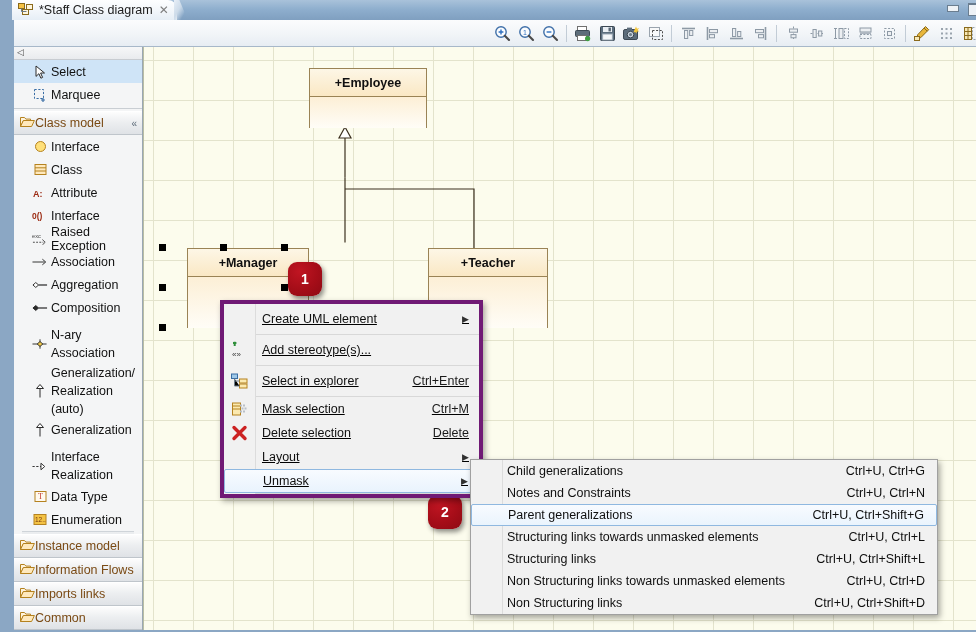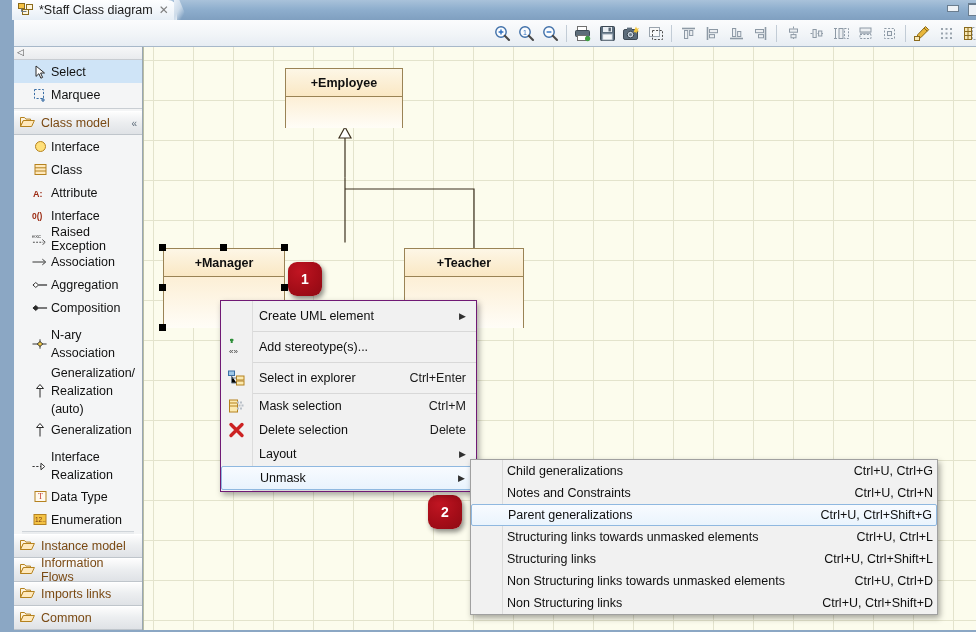--- a/index.html
+++ b/index.html
@@ -72,21 +72,21 @@
     cursor:pointer;font-size:12.5px;color:#111;box-sizing:border-box;
   }
   .pal-item.sel{background:#cfe4f7;}
   .pal-item .ic{width:16px;height:16px;flex:0 0 auto;display:flex;align-items:center;justify-content:center;}
   .pal-item .lb{line-height:14px;}
   .pal-item.two{height:38px;align-items:center;margin-top:6px;}
   .pal-item.three{height:55px;align-items:center;}
   .pal-item.two .lb,.pal-item.three .lb{line-height:18px;}
   .pal-sep{height:1px;background:#c9ced3;margin:2px 0;}
   .pal-cat{
-    height:22px;display:flex;align-items:center;gap:6px;padding:0 6px;
+    height:22px;display:flex;align-items:center;padding:0 6px;
     background:linear-gradient(to bottom,#fdfdfd 0%,#eceef0 48%,#dfe2e6 100%);
     border-top:1px solid #fff;border-bottom:1px solid #bfc5cb;
     font-size:12.5px;color:#7a4a14;cursor:pointer;position:relative;
   }
   .pal-cat .chev{position:absolute;right:7px;color:#5c6a78;font-size:10px;letter-spacing:-2px;}
   .pal-more{
     height:12px;background:linear-gradient(to bottom,#eceef0,#dfe2e6);
     border-top:1px solid #cfd4d9;display:flex;align-items:center;justify-content:center;
     color:#4a4a4a;font-size:8px;cursor:pointer;margin:0 8px;
   }
@@ -101,43 +101,43 @@
     position:absolute;left:0;top:0;width:100%;height:100%;
     background-image:
       linear-gradient(to right,#e3e3cc 1px,transparent 1px),
       linear-gradient(to bottom,#e3e3cc 1px,transparent 1px);
     background-size:40px 40px;
     background-position:9px 13px;
   }
 
   
   .umlbox{position:absolute;border:1px solid #9a8355;box-sizing:border-box;
-          background:linear-gradient(to bottom,#fdf2db 0%,#fbe9c4 35%,#ffffff 100%);}
+          background:linear-gradient(to bottom,#fdf2db 0%,#fbe9c4 35%,#ffffff 100%);margin-left:24px;}
   .uml-title{
     height:28px;line-height:28px;text-align:center;font-size:12.5px;font-weight:bold;
     color:#101010;border-bottom:1px solid #9a8355;box-sizing:border-box;
     background:linear-gradient(to bottom,#fdf6e6 0%,#fae8c4 100%);
   }
   .uml-body{background:linear-gradient(to bottom,#fcefd6 0%,#fffdf7 100%);}
   .handle{position:absolute;width:7px;height:7px;background:#000;}
 
   
   .badge{
     position:absolute;width:34px;height:34px;border-radius:9px;
     background:radial-gradient(circle at 34% 28%,#c01522 0%,#a50d18 55%,#8e0a14 100%);
     color:#fff;font-size:14px;font-weight:bold;
     display:flex;align-items:center;justify-content:center;
     box-shadow:2px 3px 5px rgba(0,0,0,.45);
     z-index:60;
   }
 
   
   .menu{
-    position:absolute;background:#f1f1f1;border:1px solid #701a75;
-    box-shadow:2px 3px 6px rgba(0,0,0,.35);z-index:70;
+    position:absolute;background:#f1f1f1;border:4px solid #701a75;
+    box-shadow:2px 3px 6px rgba(0,0,0,.35);z-index:70;text-decoration:underline;
   }
   .menu .gutter{position:absolute;left:0;top:0;bottom:0;width:31px;
     background:#f1f1f1;border-right:1px solid #dcdcdc;}
   .mi{
     position:relative;height:24px;display:flex;align-items:center;
     padding-left:38px;padding-right:10px;font-size:12.5px;color:#0f0f0f;
     cursor:pointer;box-sizing:border-box;
   }
   .mi.tall{height:30px;}
   .mi .mlabel{white-space:nowrap;}
@@ -152,21 +152,21 @@
   .msep{height:1px;background:#d8d8d8;margin-left:31px;}
 
   .submenu{
     position:absolute;background:#f1f1f1;border:1px solid #a0a0a0;
     box-shadow:2px 3px 6px rgba(0,0,0,.35);z-index:80;
   }
   .submenu .gutter{position:absolute;left:0;top:0;bottom:0;width:31px;
     background:#f1f1f1;border-right:1px solid #dcdcdc;}
   .smi{
     position:relative;height:22px;display:flex;align-items:center;
-    padding-left:36px;padding-right:4px;font-size:12.5px;color:#0f0f0f;
+    padding-left:36px;padding-right:12px;font-size:12.5px;color:#0f0f0f;
     cursor:pointer;box-sizing:border-box;
   }
   .smi .macc{margin-left:auto;padding-left:30px;}
   .smi.hl{
     background:linear-gradient(to bottom,#f8fbff 0%,#eaf4fd 100%);
     border:1px solid #8fb8e0;border-radius:2px;
   }
 </style>
 </head>
 <body>

